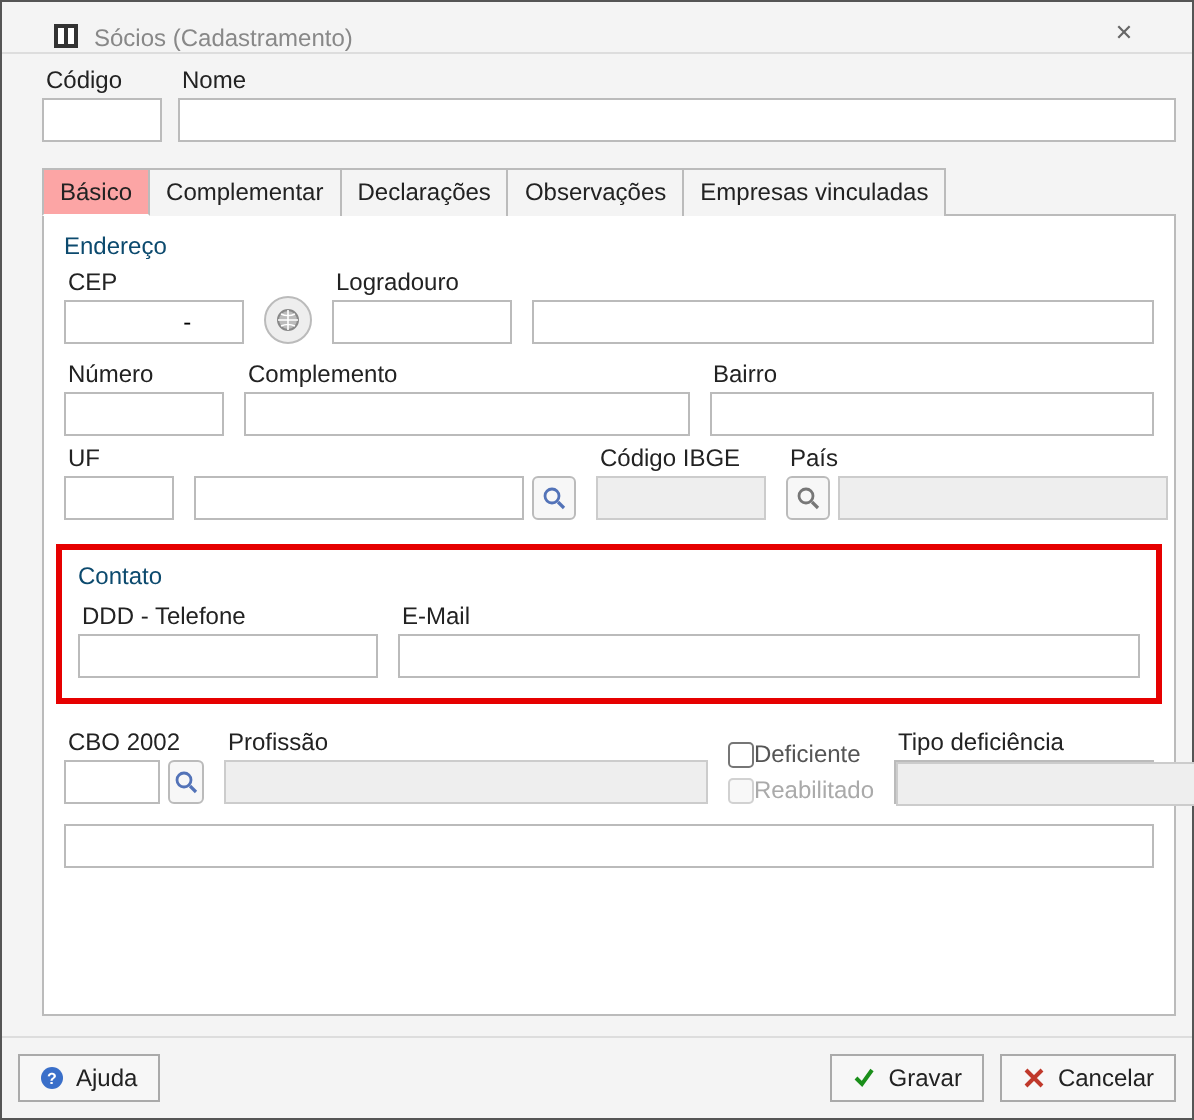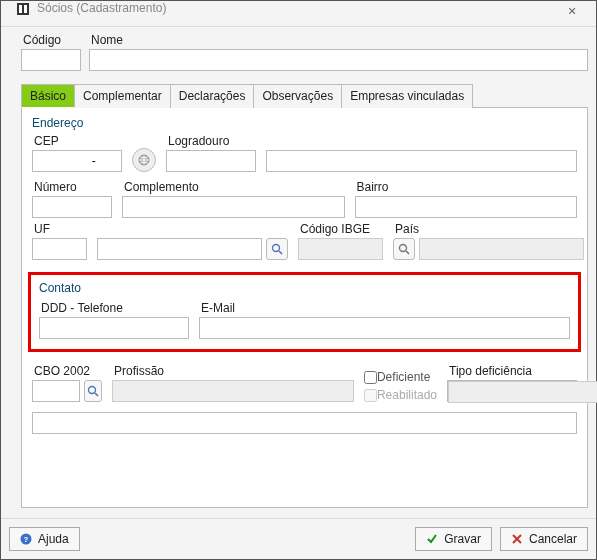--- a/index.html
+++ b/index.html
@@ -14,22 +14,22 @@
     width: 597px;
     height: 560px;
     border: 1px solid #555;
     background: #f4f4f4;
     display: flex;
     flex-direction: column;
   }
   .titlebar {
     height: 26px;
     display: flex;
-    align-items: flex-start;
-    padding: 0 14px;
+    align-items: flex-end;
+    padding: 0 24px;
     background: #f4f4f4;
     border-bottom: 1px solid #ddd;
   }
   .titlebar .app-icon {
     width: 16px; height: 16px;
     margin-right: 6px;
     display: flex; align-items: center; justify-content: center;
   }
   .titlebar .title {
     flex: 1;
@@ -106,21 +106,21 @@
     border: 1px solid #bbb;
     border-bottom: none;
     background: #f4f4f4;
     position: relative;
     top: 1px;
     margin-right: -1px;
     cursor:pointer;
     color:#222;
   }
   .tab.active {
-    background: #84cc16;
+    background: #fca5a5;
     border-bottom: 1px solid #fff;
     z-index: 2;
   }
   .tabpage {
     border: 1px solid #bbb;
     border-top: none;
     background: #fff;
     flex: 1;
     padding: 8px 10px 14px 10px;
     display: flex;

